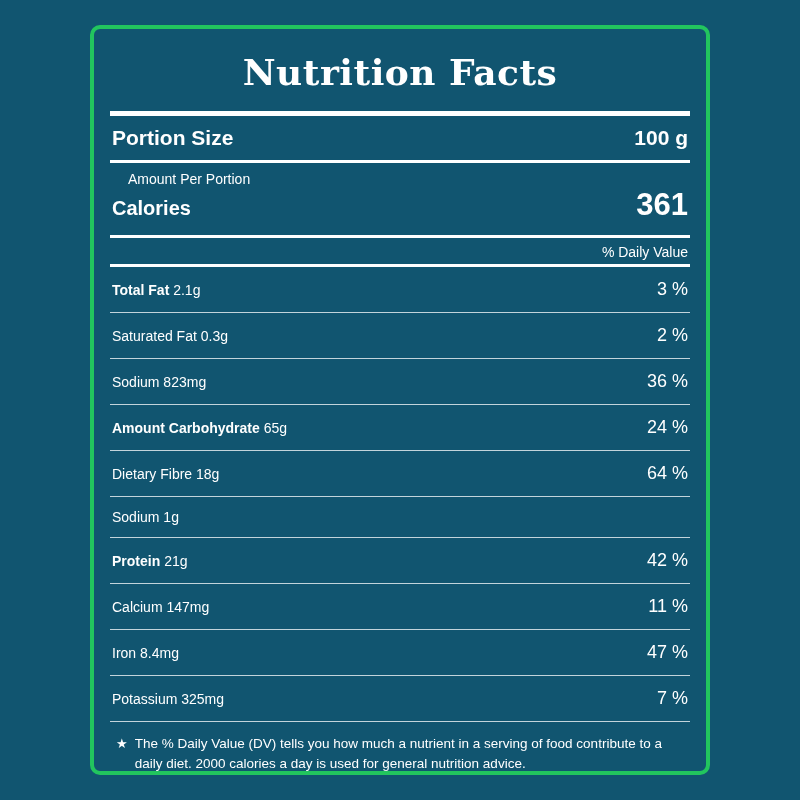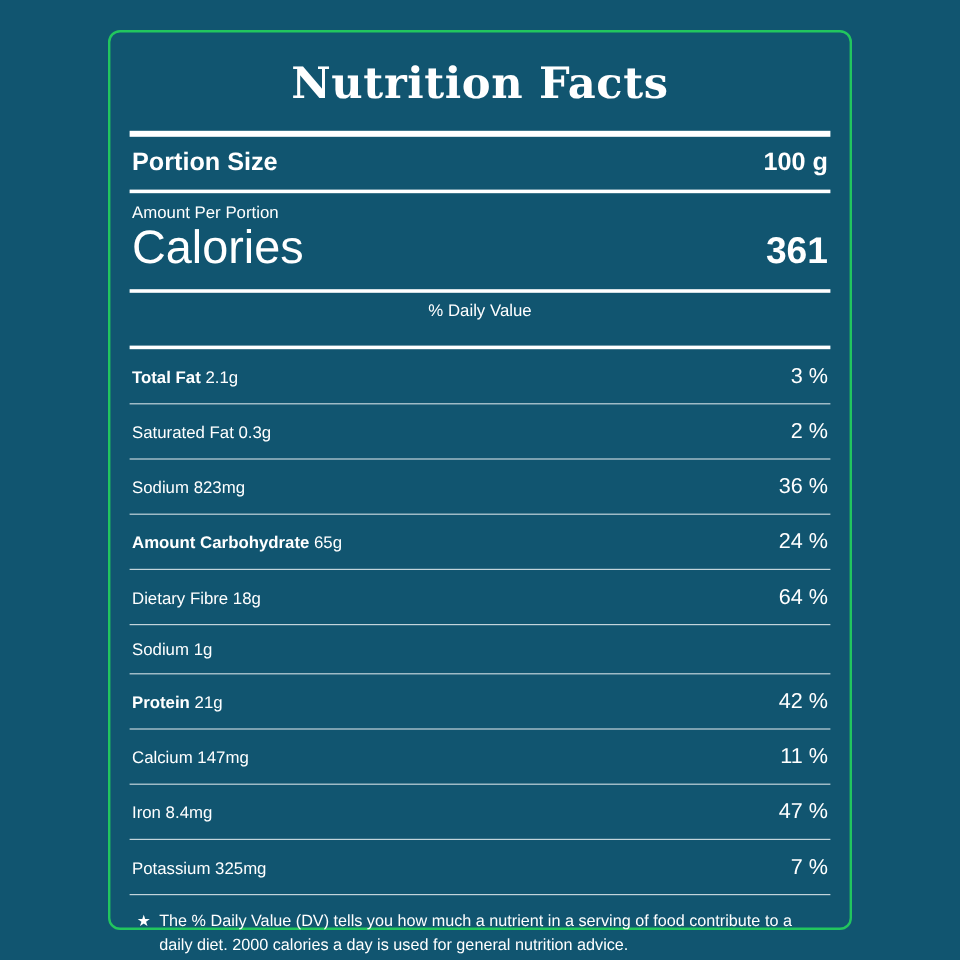--- a/index.html
+++ b/index.html
@@ -14,21 +14,21 @@
     color: #ffffff;
     overflow: hidden;
   }
 
   .panel {
     position: absolute;
     left: 90px;
     top: 25px;
     width: 620px;
     height: 750px;
-    border: 2px solid #22c55e;
+    border: 4px solid #22c55e;
     border-radius: 10px;
     box-sizing: border-box;
     padding: 0 0;
   }
 
   .title {
     font-family: "DejaVu Serif", "Liberation Serif", serif;
     font-size: 36px;
     font-weight: bold;
     text-align: center;
@@ -69,40 +69,41 @@
     font-weight: bold;
   }
   .portion-value {
     font-size: 21px;
     font-weight: bold;
   }
 
   .amount-label {
     font-size: 14px;
     padding: 8px 18px 0 18px;
+    margin-left: 16px;
   }
 
   .calories-row {
     padding-bottom: 12px;
     padding-top: 0px;
   }
   .calories-label {
-    font-size: 39px;
-    font-weight: normal;
+    font-size: 20px;
+    font-weight: bold;
   }
   .calories-value {
     font-size: 31px;
     font-weight: bold;
     text-align: right;
   }
 
   .dv-header {
-    text-align: center;
+    text-align: right;
     font-size: 14px;
-    padding: 6px 18px 22px 18px;
+    padding: 6px 18px 4px 18px;
   }
 
   .nutrient-row {
     padding-top: 12px;
     padding-bottom: 12px;
     font-size: 18px;
   }
   .nutrient-name {
     font-size: 14px;
   }

